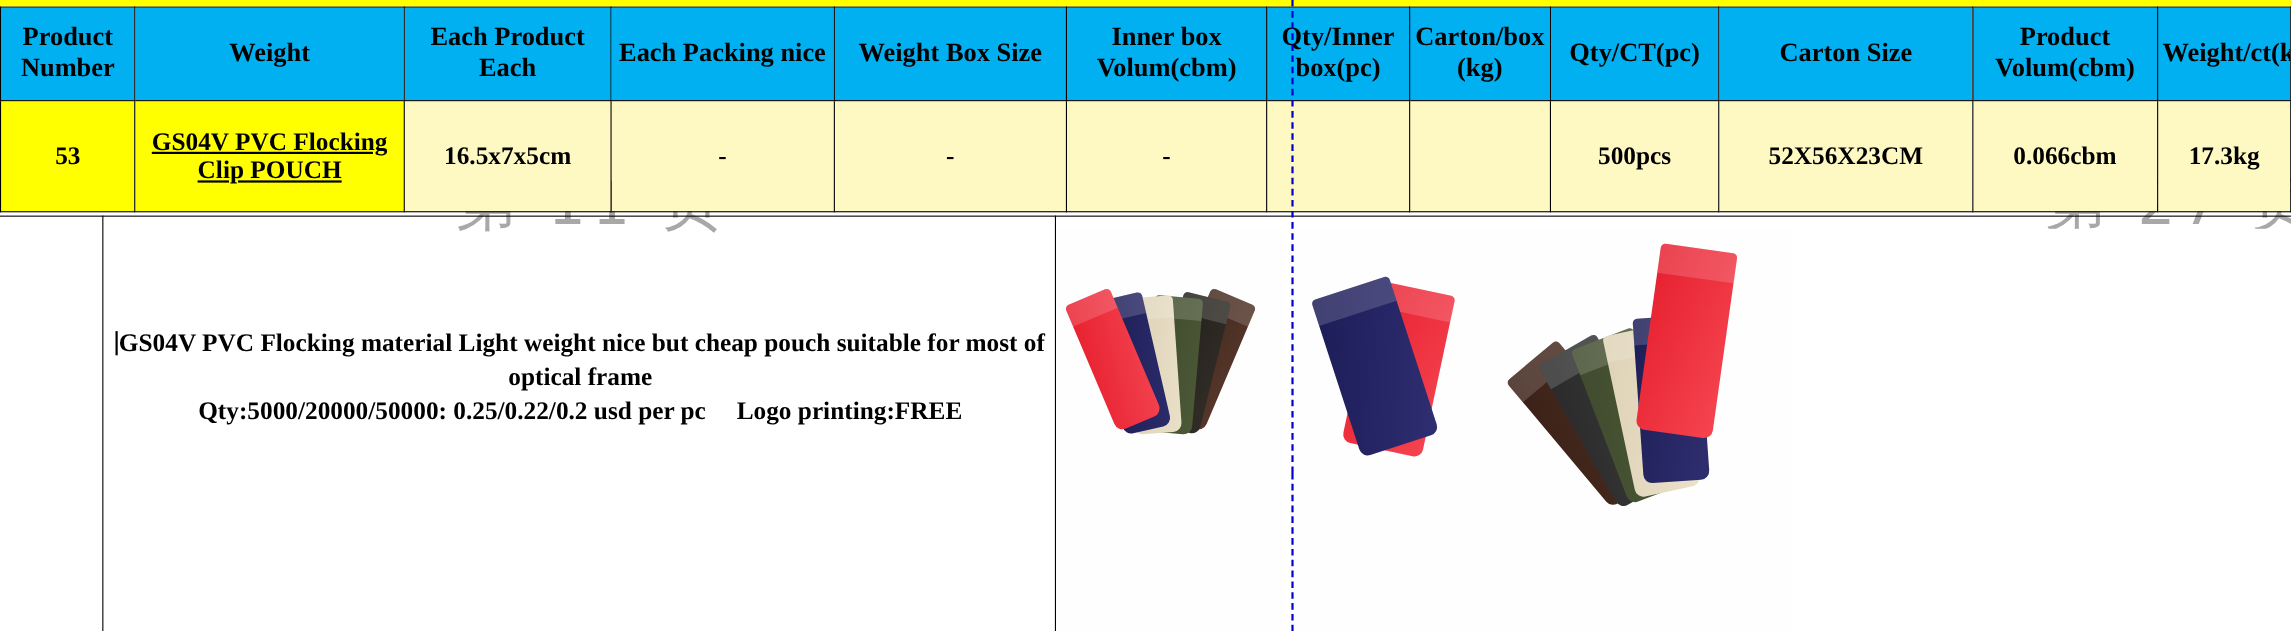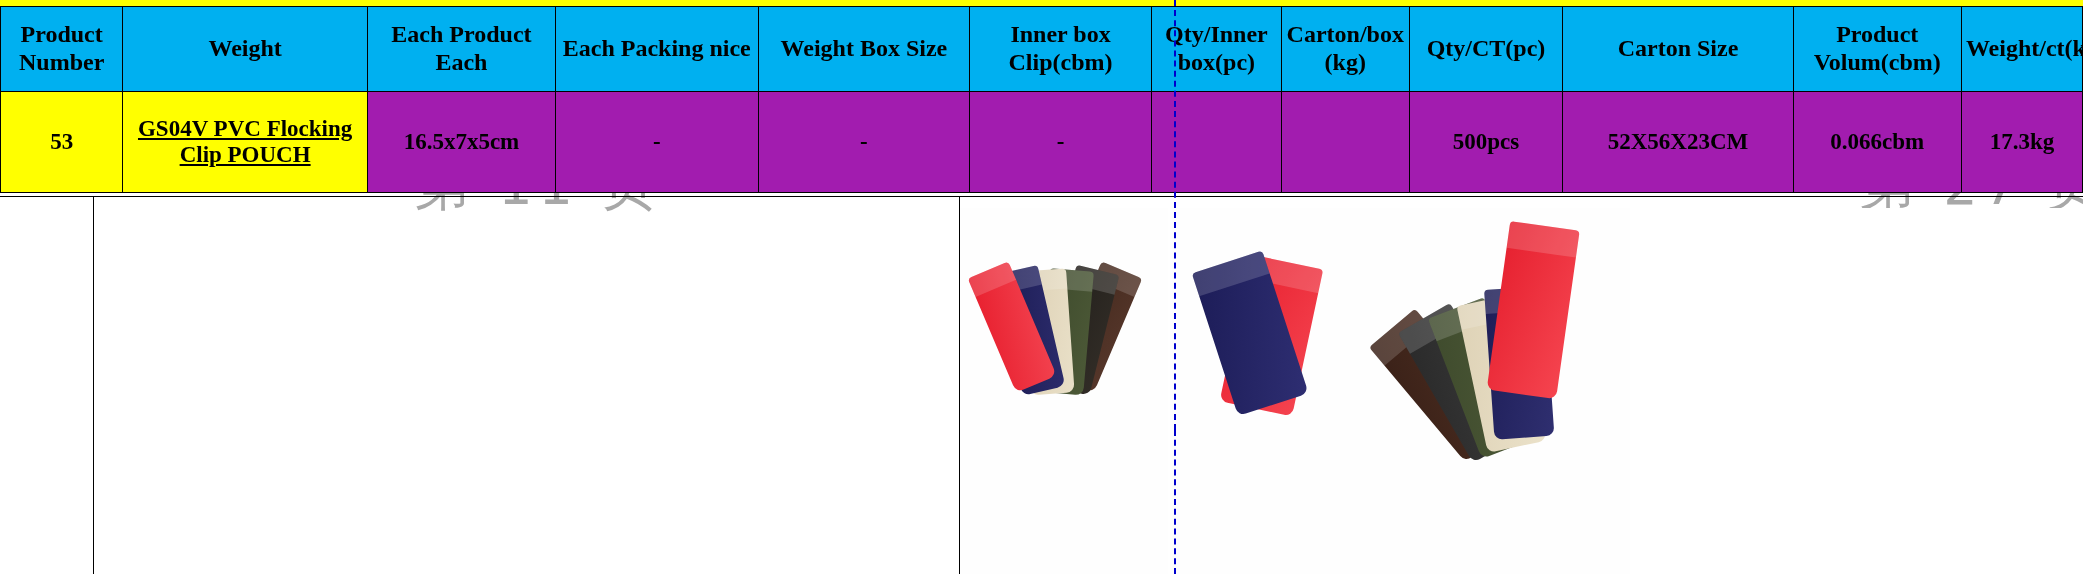--- a/index.html
+++ b/index.html
@@ -65,21 +65,21 @@
     padding: 2px 4px;
     overflow: hidden;
   }
   table.spec thead th {
     background: #00b0f0;
     height: 80px;
     font-size: 24px;
     line-height: 1.15;
   }
   table.spec tbody td {
-    background: #a21caf;
+    background: #fef9c3;
     height: 96px;
     font-size: 23px;
     line-height: 1.15;
   }
   table.spec tbody td.hl {
     background: #ffff00;
   }
   td.pname { font-size: 23px; line-height: 1.2; text-decoration: underline; }
 
   
@@ -226,21 +226,21 @@
         <col style="width:128px">
         <col style="width:92px">
     </colgroup>
     <thead>
       <tr>
         <th>Product Number</th>
         <th>Weight</th>
         <th>Each Product Each</th>
         <th>Each Packing nice</th>
         <th>Weight Box Size</th>
-        <th>Inner box Clip(cbm)</th>
+        <th>Inner box Volum(cbm)</th>
         <th>Qty/Inner box(pc)</th>
         <th>Carton/box (kg)</th>
         <th>Qty/CT(pc)</th>
         <th>Carton Size</th>
         <th>Product Volum(cbm)</th>
         <th>Weight/ct(kg)</th>
       </tr>
     </thead>
     <tbody>
       <tr>
@@ -259,20 +259,22 @@
       </tr>
     </tbody>
   </table>
 
   <div class="lower">
     <div class="hline-top"></div>
     <div class="vline v1"></div>
     <div class="vline v2"></div>
 
     <div class="desc">
+      <div><span class="caret"></span><span>GS04V PVC Flocking material Light weight nice but cheap pouch suitable for most of optical frame</span></div>
+      <div class="l2"><span>Qty:5000/20000/50000: 0.25/0.22/0.2 usd per pc</span><span class="gap"></span><span>Logo printing:FREE</span></div>
     </div>
 
     <div class="photos">
       <div class="photo p1">
         <div class="pouch c1"></div>
         <div class="pouch c2"></div>
         <div class="pouch c3"></div>
         <div class="pouch c4"></div>
         <div class="pouch c5"></div>
         <div class="pouch c6"></div>

